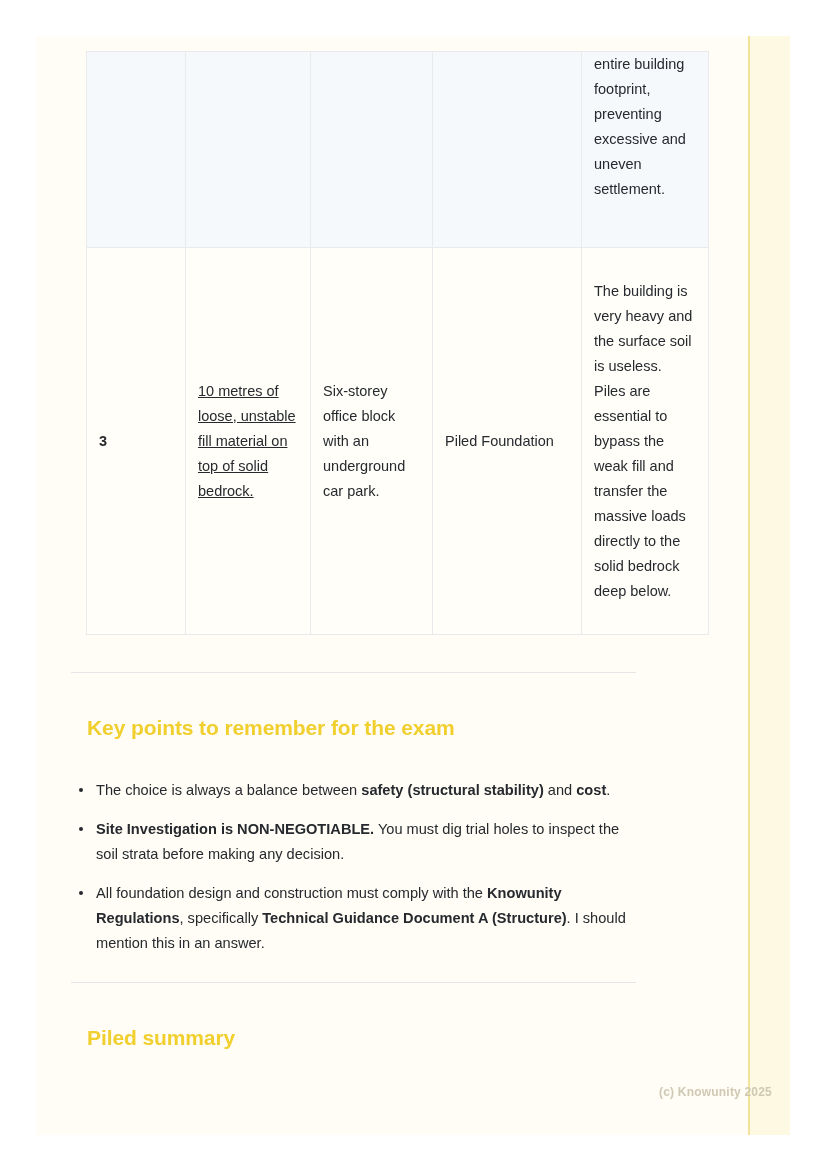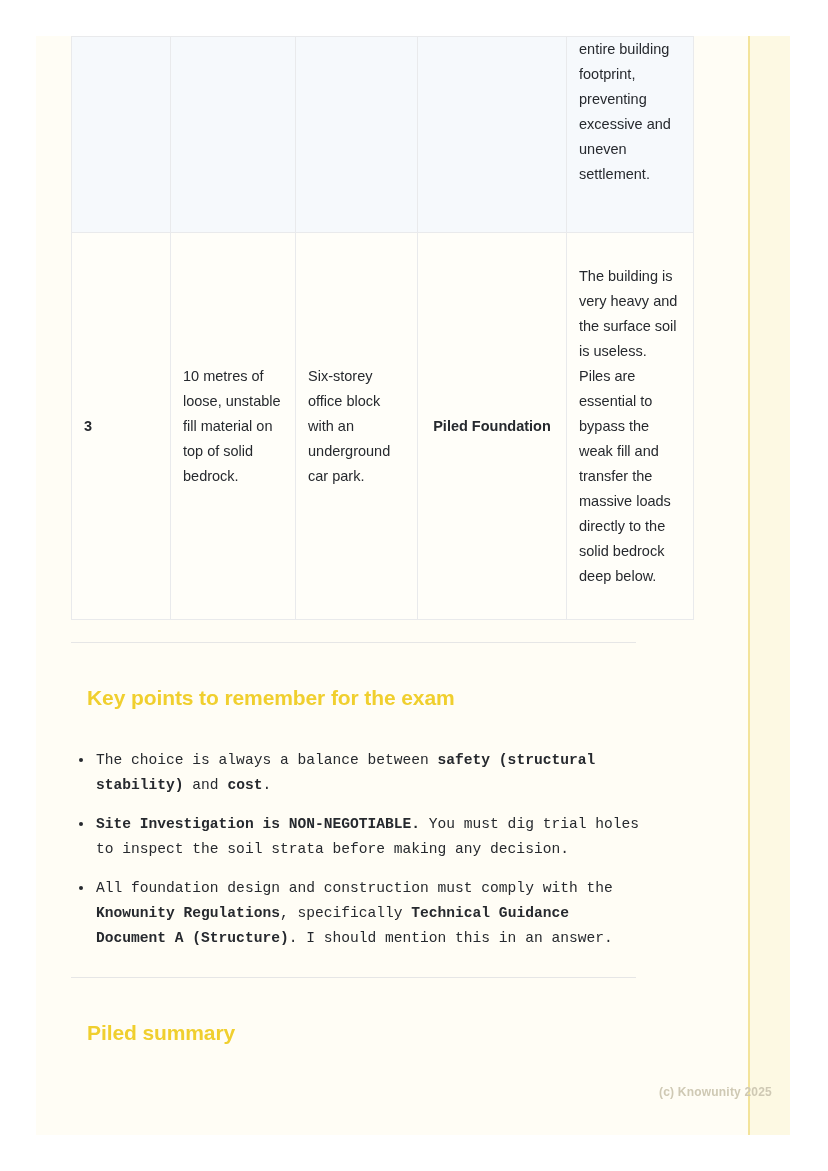--- a/index.html
+++ b/index.html
@@ -48,45 +48,45 @@
     height: 100%;
     box-sizing: border-box;
     padding: 0 20px 0 35px;
   }
 
   
   .notes-table {
     border-collapse: collapse;
     table-layout: fixed;
     width: 622px;
-    margin: 0;
+    margin: 15px;
     font-size: 14.5px;
     line-height: 25px;
   }
   .notes-table td {
     border: 1px solid #e9eaec;
     vertical-align: middle;
     padding: 10px 12px;
     color: #26292e;
     box-sizing: border-box;
   }
   .col-n  { width: 99px; }
-  .col-a  { width: 125px; }
+  .col-a  { width: 125px; text-decoration: underline; }
   .col-b  { width: 122px; }
   .col-c  { width: 149px; }
   .col-d  { width: 127px; }
 
   tr.row-blue td { background: #f6f9fc; }
   tr.row-cream td { background: #fffef9; }
 
   tr.row-blue td { height: 196px; vertical-align: top; padding-top: 0; }
   tr.row-cream td { height: 387px; }
 
   .cell-num { font-weight: bold; }
-  .cell-strong { font-weight: bold; text-align: center; }
+  .cell-strong { font-weight: normal; }
 
   
   .rule {
     width: 565px;
     height: 1px;
     background: #e6e6e6;
     border: 0;
     margin: 0;
   }
 
@@ -106,21 +106,20 @@
     padding: 0;
     font-size: 14.6px;
     line-height: 25px;
     color: #26292e;
     width: 570px;
   }
   .bullets li {
     position: relative;
     padding-left: 25px;
     margin-bottom: 14px;
-    font-family: Liberation Mono, monospace;
   }
   .bullets li:last-child { margin-bottom: 0; }
   .bullets li .dot {
     position: absolute;
     left: 8px;
     top: 10px;
     width: 4px;
     height: 4px;
     border-radius: 50%;
     background: #26292e;

